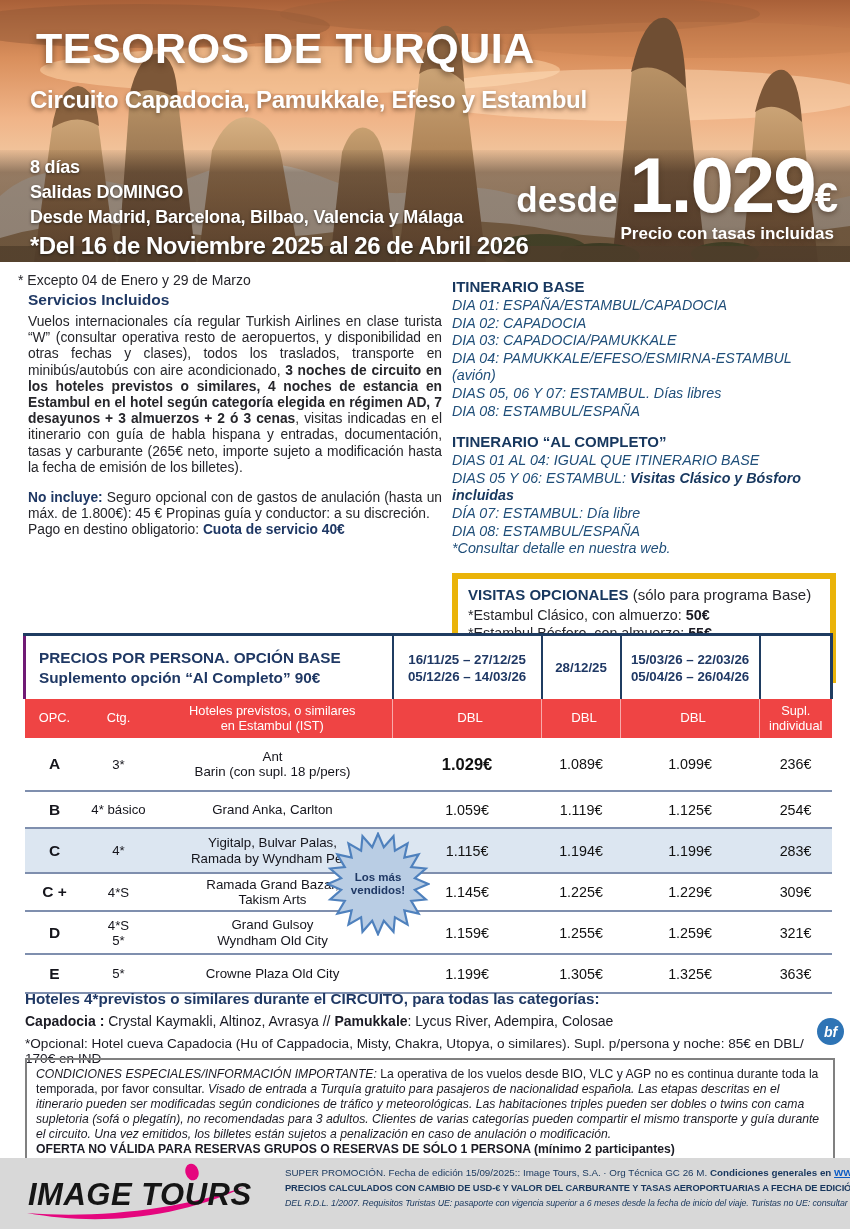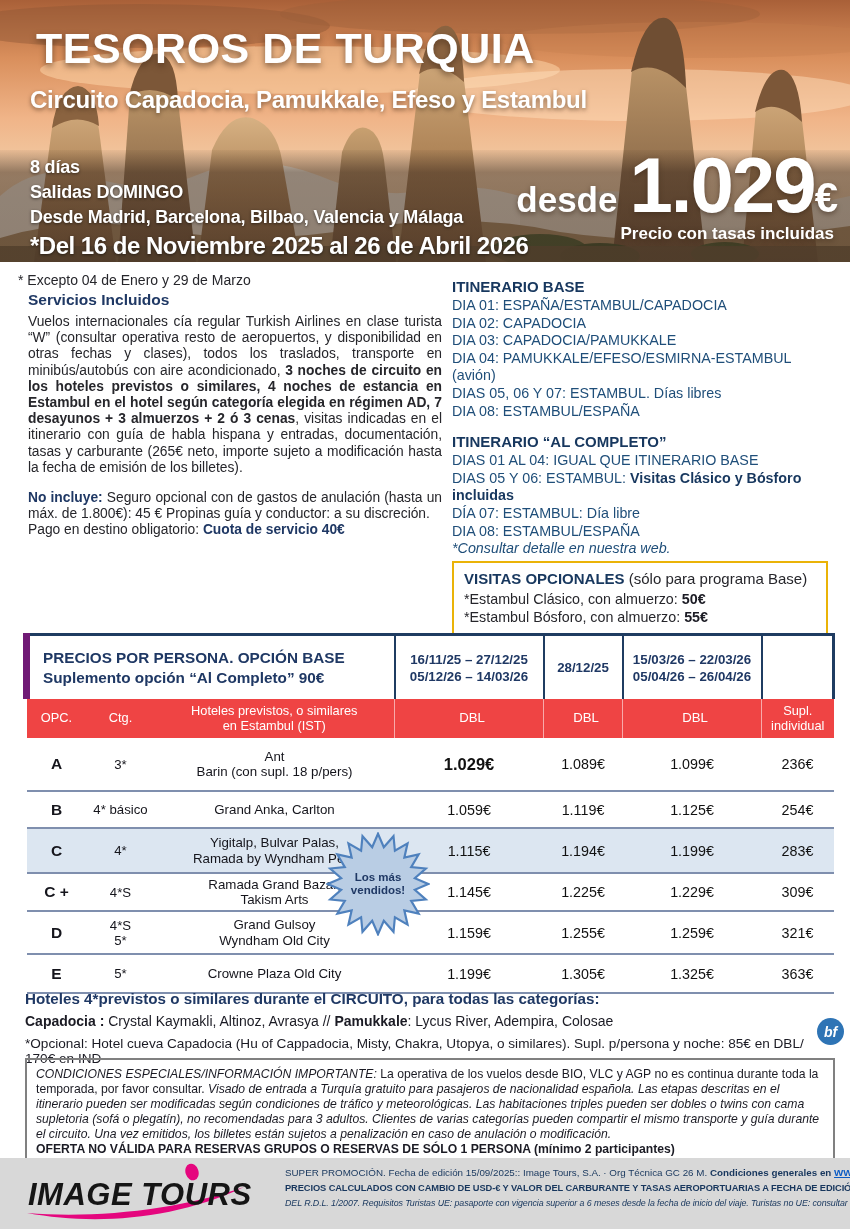--- a/index.html
+++ b/index.html
@@ -30,37 +30,37 @@
   
   .note-exception{position:absolute;top:272px;left:18px;font-size:14px;color:#26262b;}
   .col-left{position:absolute;top:291px;left:28px;width:414px;}
   .col-left h3{margin:0 0 5px 0;font-size:15.5px;color:#1f3864;}
   .col-left p{margin:0;font-size:13.8px;line-height:16.2px;text-align:justify;color:#26262b;}
   .col-left p.gap{margin-top:14px;}
   .navy-b{color:#1f3864;font-weight:bold;}
   .col-right{position:absolute;top:278px;left:452px;width:386px;}
   .col-right h3{margin:0 0 2px 0;font-size:15px;color:#17375e;}
   .col-right h3.second{margin-top:13px;}
-  .itin-line{font-size:14.3px;line-height:17.6px;color:#1f4e79;}
+  .itin-line{font-size:14.3px;line-height:17.6px;color:#1f4e79;font-style:italic;}
   .itin-line b{color:#17375e;}
   .itin-note{font-size:14.3px;line-height:17.6px;color:#1f4e79;font-style:italic;}
-  .visitas-box{margin-top:3px;border:2px solid #eab308;padding:7px 10px 9px 10px;width:352px;}
+  .visitas-box{margin-top:15px;border:6px solid #eab308;padding:7px 10px 9px 10px;width:352px;}
   .visitas-box .vtitle{font-size:15px;color:#26262b;margin-bottom:3px;}
   .visitas-box .vtitle b{color:#17375e;}
   .v-item{font-size:14.3px;line-height:18px;color:#26262b;}
   .v-item b{color:#1b1b24;}
   .v-supl{font-size:14.6px;font-weight:bold;color:#1b1b24;margin-top:10px;}
 
   
   .table-wrap{position:absolute;top:633px;left:23px;width:807px;}
   table.prices{width:807px;border-collapse:collapse;table-layout:fixed;}
   table.prices td{padding:0 2px;text-align:center;vertical-align:middle;}
   .pre{white-space:pre-line;}
   tr.h1 td{border-top:3px solid #1f3c61;background:#fff;height:63px;}
-  tr.h1 td.tcell{border-left:7px solid #701a75;text-align:left;padding-left:13px;}
+  tr.h1 td.tcell{border-left:3px solid #701a75;text-align:left;padding-left:13px;}
   tr.h1 td.dcell{border-left:2px solid #1f3c61;color:#1f3864;font-weight:bold;
       font-size:13.3px;line-height:17px;}
   tr.h1 td.last{border-right:3px solid #1f3c61;border-left:2px solid #1f3c61;}
   .t-title{color:#1f3864;font-weight:bold;font-size:15.3px;line-height:20px;}
   tr.h2 td{background:#ef4444;color:#fff;height:39px;font-size:12.8px;line-height:14.5px;}
   tr.h2 td.sep{border-left:1px solid rgba(255,255,255,.55);}
   tr.h2 .dbl{font-weight:normal;font-size:13.2px;padding-left:8px;}
   tbody tr td{border-top:2px solid #7f8fae;}
   tbody tr.rA td{border-top:none;}
   tbody tr.last td{border-bottom:2px solid #7f8fae;}

